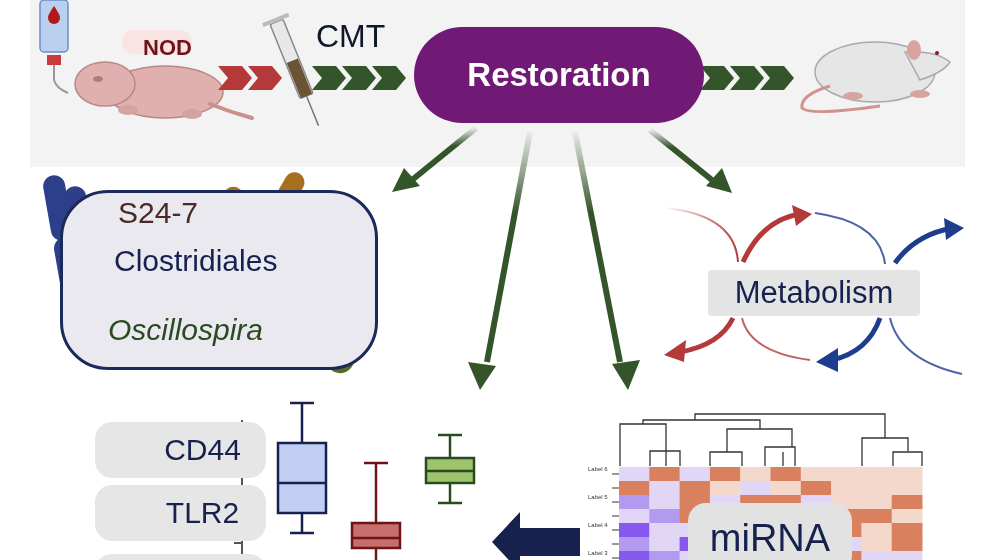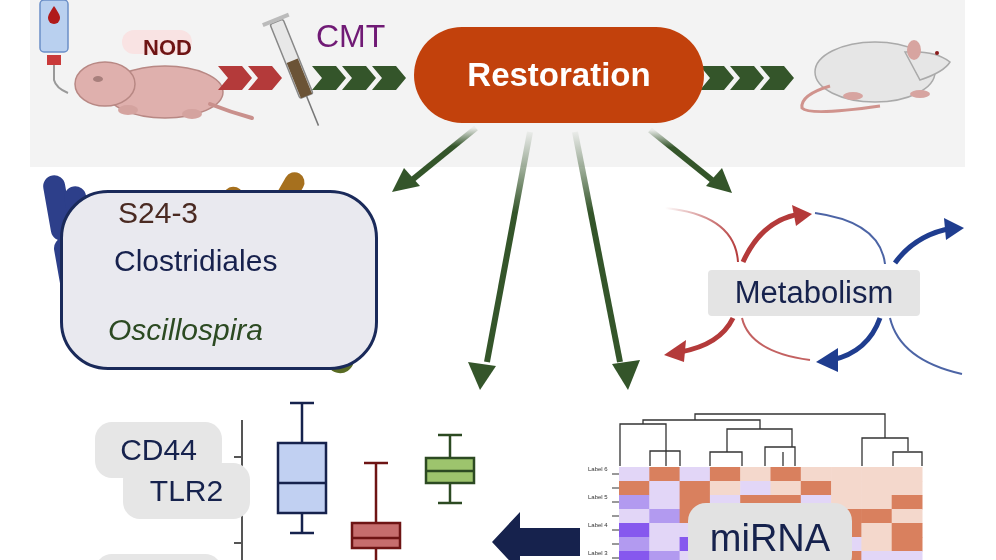--- a/index.html
+++ b/index.html
@@ -2,31 +2,31 @@
 <html><head>
 <meta charset="utf-8">
 <style>
   html,body{margin:0;padding:0;background:#ffffff;}
   body{width:996px;height:560px;position:relative;overflow:hidden;font-family:"Liberation Sans",sans-serif;}
   .abs{position:absolute;}
   #band{left:30px;top:0;width:935px;height:167px;background:#f3f3f3;}
   #svg-main{position:absolute;left:0;top:0;width:996px;height:560px;}
   .lbl{position:absolute;font-family:"Liberation Sans",sans-serif;white-space:nowrap;}
   #nod-label{left:122px;top:30px;width:70px;height:24px;border-radius:18px;background:#f9e3e3;color:#6e1414;font-weight:bold;font-size:22px;line-height:36px;text-align:right;}
-  #cmt-label{left:316px;top:18px;font-size:32px;color:#701a75;}
-  #restoration-pill{left:414px;top:27px;width:290px;height:96px;border-radius:48px;background:#c2410c;color:#fff;font-weight:bold;font-size:33px;line-height:96px;text-align:center;}
+  #cmt-label{left:316px;top:18px;font-size:32px;color:#0f172a;}
+  #restoration-pill{left:414px;top:27px;width:290px;height:96px;border-radius:48px;background:#701a75;color:#fff;font-weight:bold;font-size:33px;line-height:96px;text-align:center;}
   #bacteria-box{left:60px;top:190px;width:318px;height:180px;border:3px solid #1a2a5a;border-radius:48px;background:#e9e9ef;box-sizing:border-box;}
   .bac-text{font-size:30px;}
   #s247{left:118px;top:196px;color:#4a2a22;}
   #clos{left:114px;top:244px;color:#17214d;}
   #osci{left:108px;top:313px;color:#2c4a22;font-style:italic;}
   #metab{left:708px;top:270px;width:212px;height:46px;border-radius:4px;background:#e4e4e4;color:#16224d;font-size:31px;line-height:46px;text-align:center;}
-  .gene{position:absolute;left:95px;width:127px;height:56px;border-radius:17px;background:#e6e6e6;color:#16224d;font-size:30px;line-height:56px;text-align:center;}
+  .gene{position:absolute;left:95px;width:127px;height:56px;border-radius:17px;background:#e6e6e6;color:#16224d;font-size:30px;line-height:56px;text-align:center;padding-left:44px;}
   #gene-cd44{top:422px;}
-  #gene-tlr2{top:463px;margin-left:28px;}
+  #gene-tlr2{top:485px;}
   #gene-3{top:554px;}
   #mirna{left:688px;top:503px;width:164px;height:70px;border-radius:18px;background:#e2e2e2;color:#16224d;font-size:38px;line-height:70px;text-align:center;}
   .rowlbl{position:absolute;font-size:6px;color:#333;}
 </style>
 </head>
 <body>
 
 <div id="band" class="abs"></div>
 
 <svg id="svg-main" viewBox="0 0 996 560">
@@ -255,21 +255,21 @@
       <rect x="891.7" y="551" width="30.8" height="14.5" fill="#e2d6f7"></rect>
       <line x1="612" y1="558" x2="619" y2="558" stroke="#333" stroke-width="1"></line>
     </g>
 </svg>
 
 <div id="nod-label" class="lbl">NOD</div>
 <div id="cmt-label" class="lbl">CMT</div>
 <div id="restoration-pill" class="lbl">Restoration</div>
 
 <div id="bacteria-box" class="abs"></div>
-<div id="s247" class="lbl bac-text">S24-3</div>
+<div id="s247" class="lbl bac-text">S24-7</div>
 <div id="clos" class="lbl bac-text">Clostridiales</div>
 <div id="osci" class="lbl bac-text">Oscillospira</div>
 
 <div id="metab" class="lbl">Metabolism</div>
 
 <div id="gene-cd44" class="gene">CD44</div>
 <div id="gene-tlr2" class="gene">TLR2</div>
 <div id="gene-3" class="gene"></div>
 
 <div class="rowlbl" style="left:588px;top:466px;">Label 6</div>

